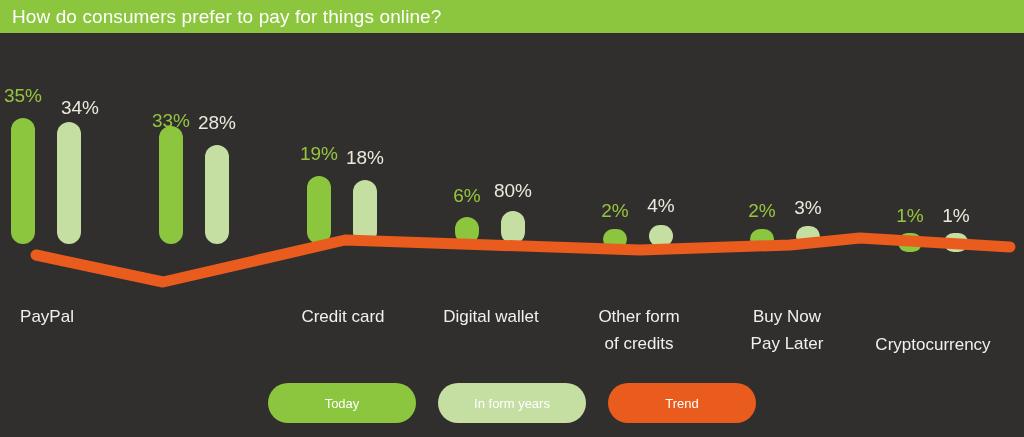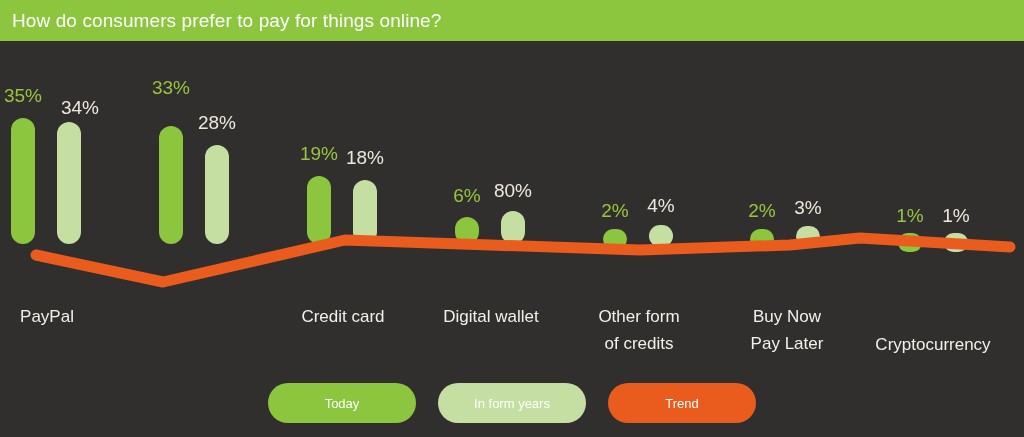--- a/index.html
+++ b/index.html
@@ -20,21 +20,21 @@
     height: 437px;
     background: #302f2d;
   }
 
   
   #title-bar {
     position: absolute;
     left: 0;
     top: 0;
     width: 1024px;
-    height: 41px;
+    height: 33px;
     background: #8cc63f;
     box-sizing: border-box;
   }
   #title-text {
     position: absolute;
     left: 12px;
     top: 50%;
     transform: translateY(-50%);
     color: #ffffff;
     font-size: 19px;
@@ -145,21 +145,21 @@
   <div id="plot-area">
 
     <div class="bar-group" style="left:0px; width:146px;">
       <div class="bar-value today" style="left:-7px; top:52px;">35%</div>
       <div class="bar-value future" style="left:39px; top:64px;text-align:right;">34%</div>
       <div class="bar today" style="left:11px; top:85px;  height:126px;"></div>
       <div class="bar future" style="left:57px; top:89px;  height:122px;"></div>
     </div>
 
     <div class="bar-group" style="left:148px; width:146px;">
-      <div class="bar-value today" style="left:-7px; top:44px;">33%</div>
+      <div class="bar-value today" style="left:-7px; top:77px;">33%</div>
       <div class="bar-value future" style="left:39px; top:79px;">28%</div>
       <div class="bar today" style="left:11px; top:93px;  height:118px;"></div>
       <div class="bar future" style="left:57px; top:112px; height:99px;"></div>
     </div>
 
     <div class="bar-group" style="left:296px; width:146px;">
       <div class="bar-value today" style="left:-7px; top:110px;">19%</div>
       <div class="bar-value future" style="left:39px; top:114px;">18%</div>
       <div class="bar today" style="left:11px; top:143px; height:68px;"></div>
       <div class="bar future" style="left:57px; top:147px; height:64px;"></div>

